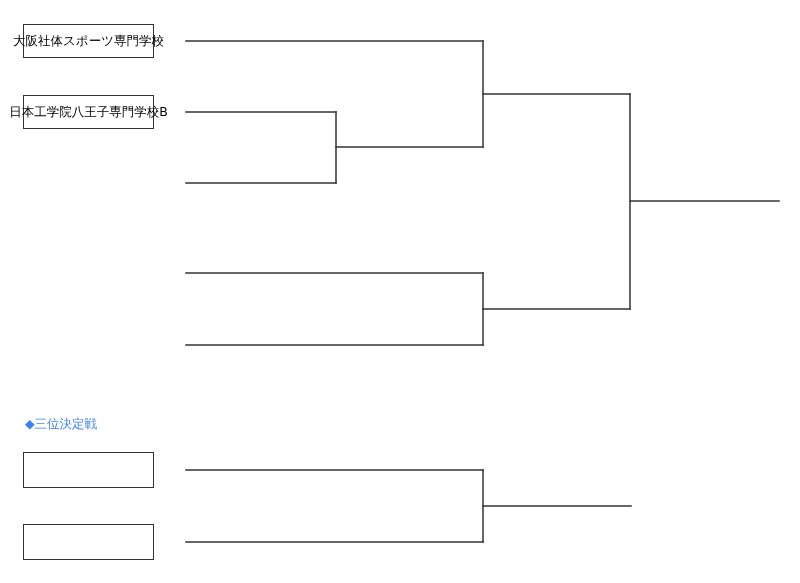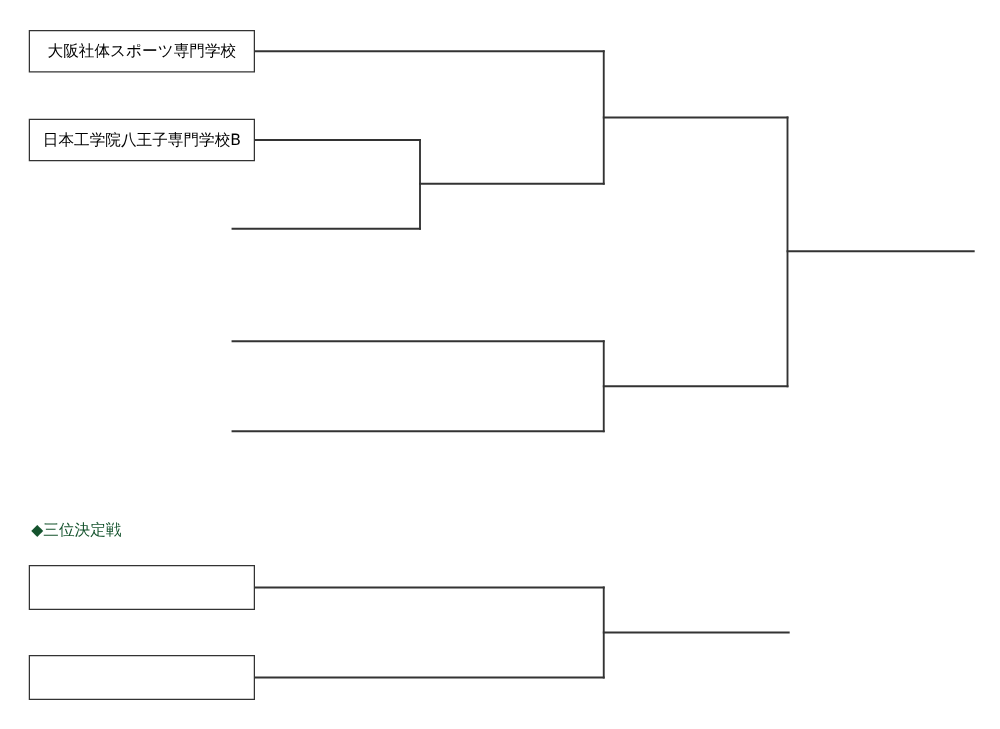--- a/index.html
+++ b/index.html
@@ -17,21 +17,21 @@
     color: #000000;
   }
   .lines {
     position: absolute;
     left: 0;
     top: 0;
   }
   .team-box {
     position: absolute;
     left: 23px;
-    width: 181px;
+    width: 131px;
     height: 34px;
     border: 1.5px solid #333333;
     background: #ffffff;
     box-sizing: border-box;
     display: flex;
     align-items: center;
     justify-content: center;
     font-size: 12.5px;
     line-height: 1;
     white-space: nowrap;
@@ -39,21 +39,21 @@
   }
   .team-box.slot {
     height: 36px;
   }
   .section-label {
     position: absolute;
     left: 25px;
     top: 416px;
     font-size: 12.5px;
     line-height: 1.2;
-    color: #14532d;
+    color: #3b82f6;
   }
 </style>
 </head>
 <body>
 
 <div class="stage">
 
   <svg class="lines" width="800" height="583" viewBox="0 0 800 583" xmlns="http://www.w3.org/2000/svg">
     <g stroke="#333333" stroke-width="1.5" fill="none" stroke-linecap="square">
 

